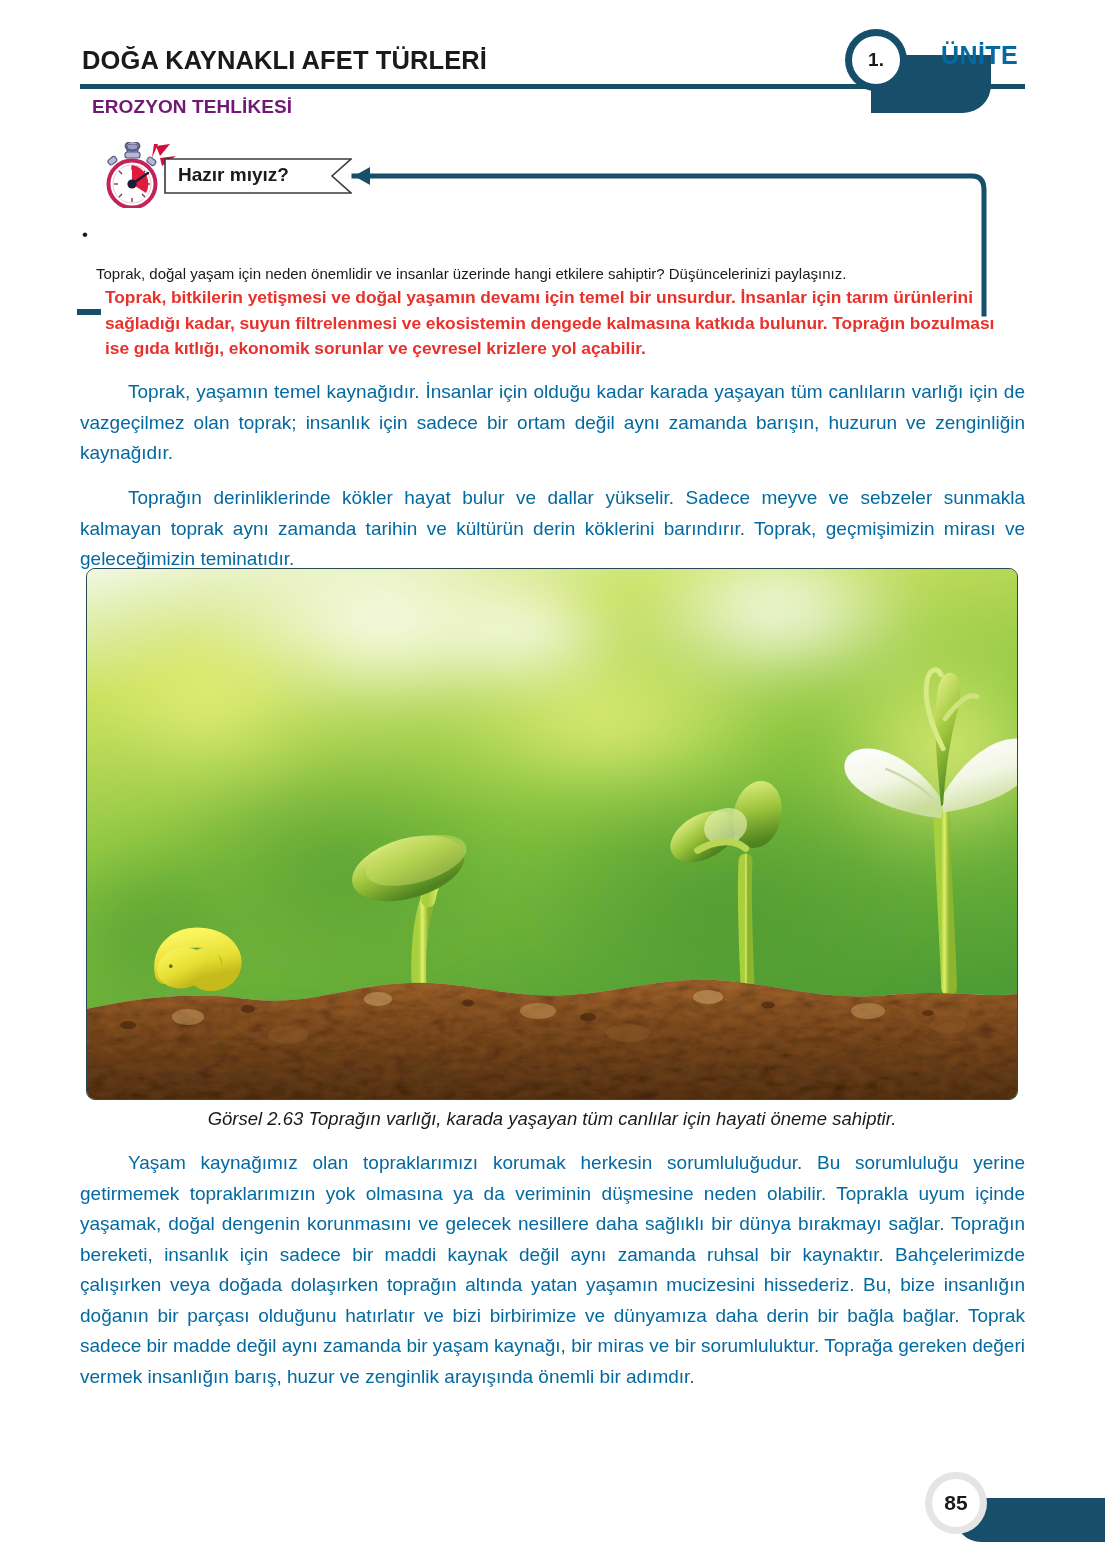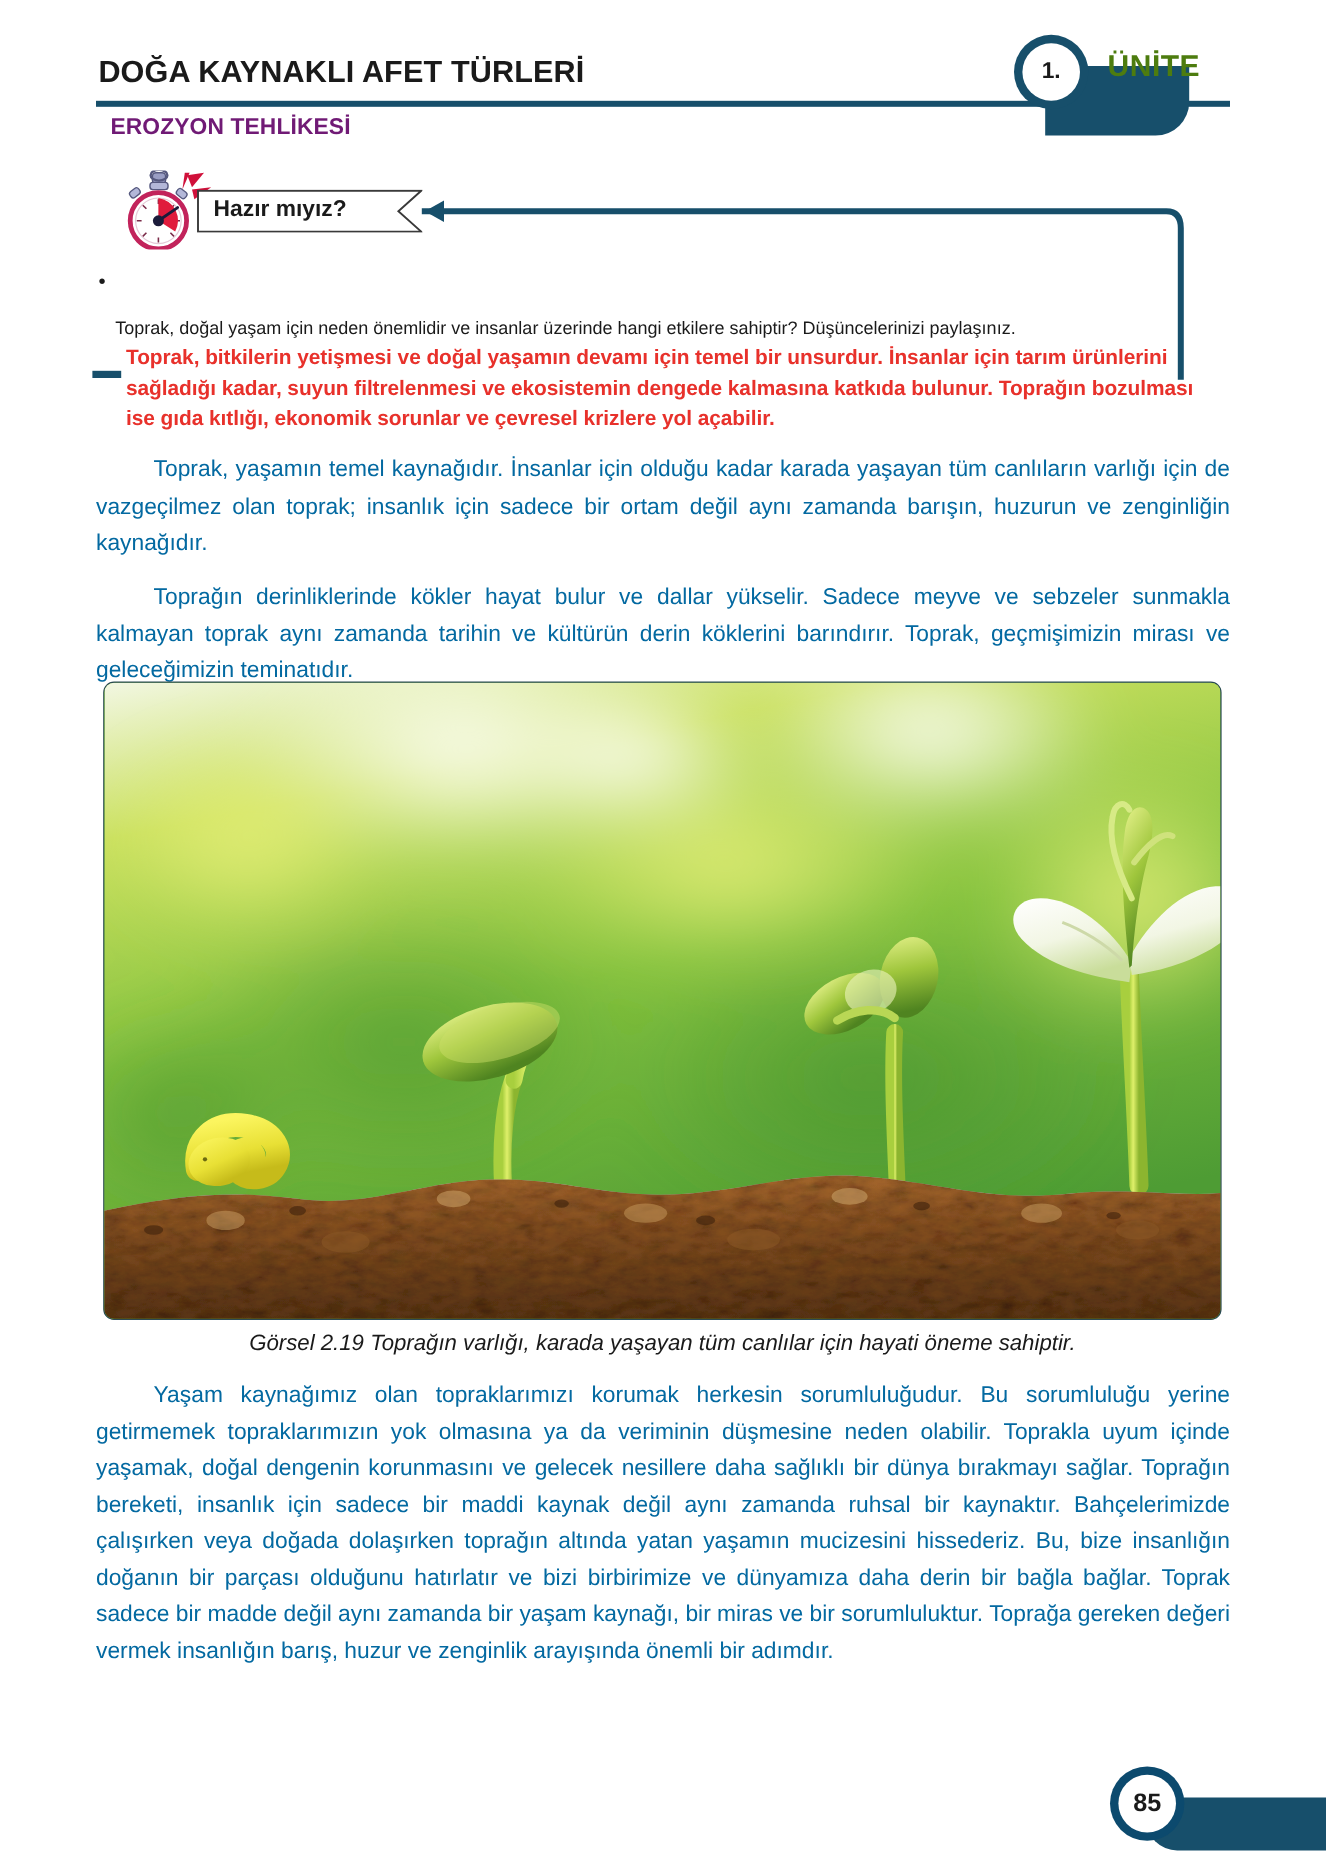--- a/index.html
+++ b/index.html
@@ -67,24 +67,24 @@
     background: #ffffff;
     display: flex;
     align-items: center;
     justify-content: center;
     font-size: 19px;
     font-weight: bold;
     color: #1a1a1a;
   }
   .unit-badge-label {
     position: absolute;
-    left: 78px; top: 12px;
+    left: 96px; top: 12px;
     font-size: 25px;
     font-weight: bold;
-    color: #4d7c0f;
+    color: #0369a1;
     letter-spacing: 0.4px;
   }
 
   
   .section-title {
     position: absolute;
     left: 92px; top: 96px;
     font-size: 19px;
     font-weight: bold;
     color: #701a75;
@@ -218,21 +218,21 @@
     left: 30px; top: 26px;
     width: 150px; height: 44px;
     background: #174F6B;
     border-radius: 0 0 0 26px;
   }
   .footer-circle {
     position: absolute;
     left: 0; top: 0;
     width: 62px; height: 62px;
     border-radius: 50%;
-    background: #0c4a6e;
+    background: #e5e5e5;
     display: flex; align-items: center; justify-content: center;
   }
   .footer-inner {
     width: 48px; height: 48px;
     border-radius: 50%;
     background: #ffffff;
     display: flex; align-items: center; justify-content: center;
     font-size: 21px; font-weight: bold; color: #1a1a1a;
   }
 </style>
@@ -459,21 +459,21 @@
           <ellipse cx="180" cy="54" rx="7" ry="4"></ellipse>
           <ellipse cx="400" cy="48" rx="6" ry="3.5"></ellipse>
           <ellipse cx="520" cy="62" rx="8" ry="4"></ellipse>
           <ellipse cx="700" cy="50" rx="7" ry="3.5"></ellipse>
           <ellipse cx="860" cy="58" rx="6" ry="3"></ellipse>
           <ellipse cx="60" cy="70" rx="8" ry="4"></ellipse>
         </g>
       </svg>
     </div>
 
-    <div class="caption">Görsel 2.19 Toprağın varlığı, karada yaşayan tüm canlılar için hayati öneme sahiptir.</div>
+    <div class="caption">Görsel 2.63 Toprağın varlığı, karada yaşayan tüm canlılar için hayati öneme sahiptir.</div>
   </div>
 
   <div class="para indent" id="para-3">Yaşam kaynağımız olan topraklarımızı korumak herkesin sorumluluğudur. Bu sorumluluğu yerine getirmemek topraklarımızın yok olmasına ya da veriminin düşmesine neden olabilir. Toprakla uyum içinde yaşamak, doğal dengenin korunmasını ve gelecek nesillere daha sağlıklı bir dünya bırakmayı sağlar. Toprağın bereketi, insanlık için sadece bir maddi kaynak değil aynı zamanda ruhsal bir kaynaktır. Bahçelerimizde çalışırken veya doğada dolaşırken toprağın altında yatan yaşamın mucizesini hissederiz. Bu, bize insanlığın doğanın bir parçası olduğunu hatırlatır ve bizi birbirimize ve dünyamıza daha derin bir bağla bağlar. Toprak sadece bir madde değil aynı zamanda bir yaşam kaynağı, bir miras ve bir sorumluluktur. Toprağa gereken değeri vermek insanlığın barış, huzur ve zenginlik arayışında önemli bir adımdır.</div>
 
   <div class="footer">
     <div class="footer-tail"></div>
     <div class="footer-circle">
       <div class="footer-inner">85</div>
     </div>
   </div>

